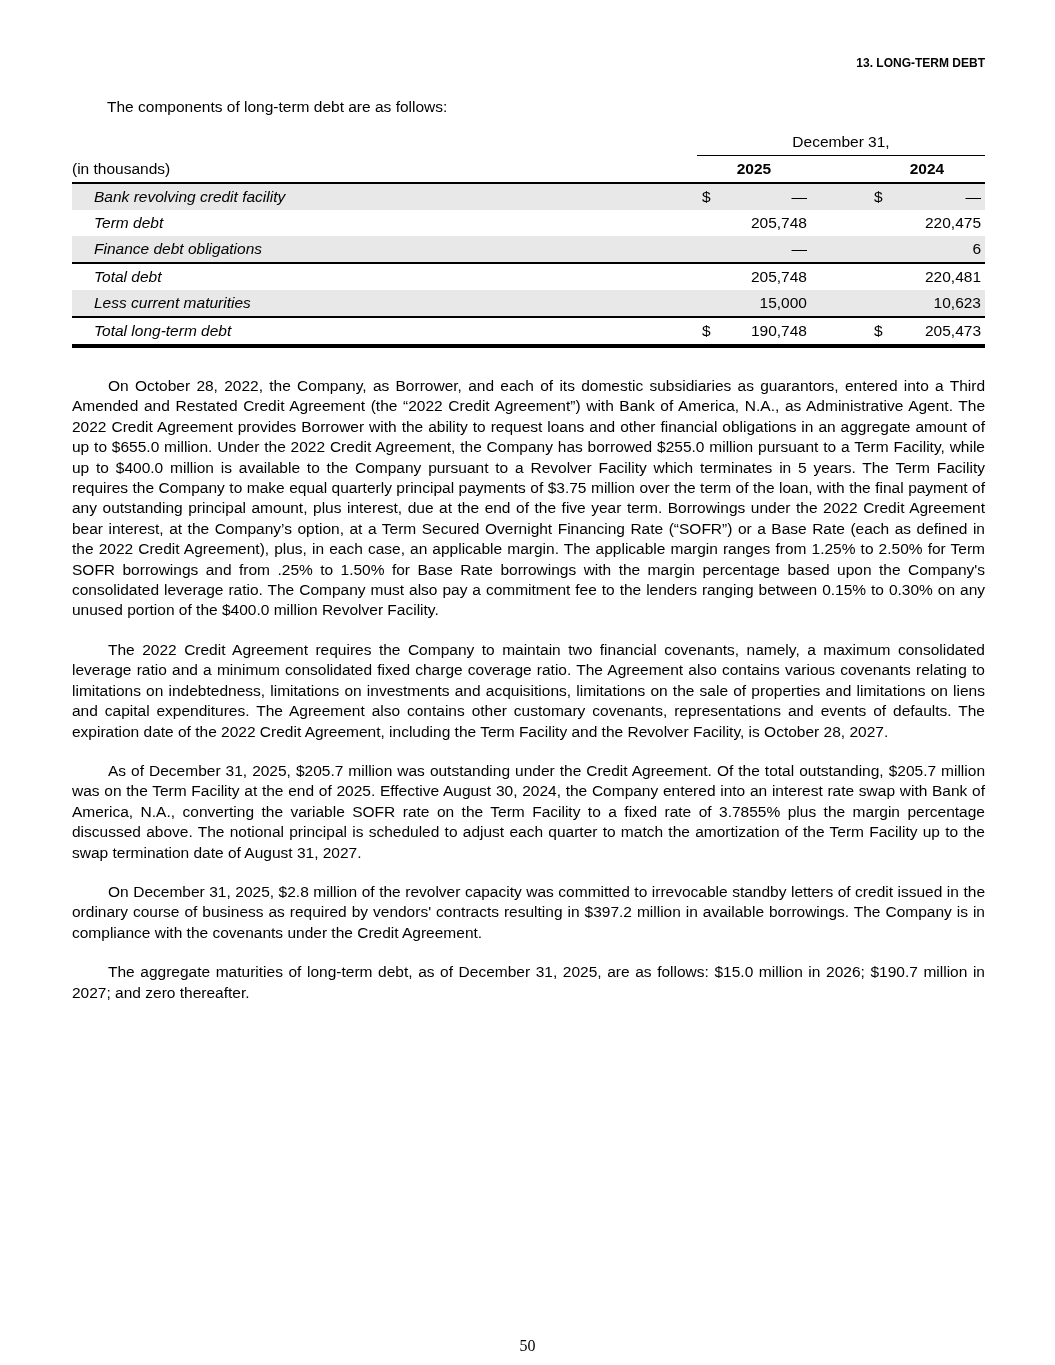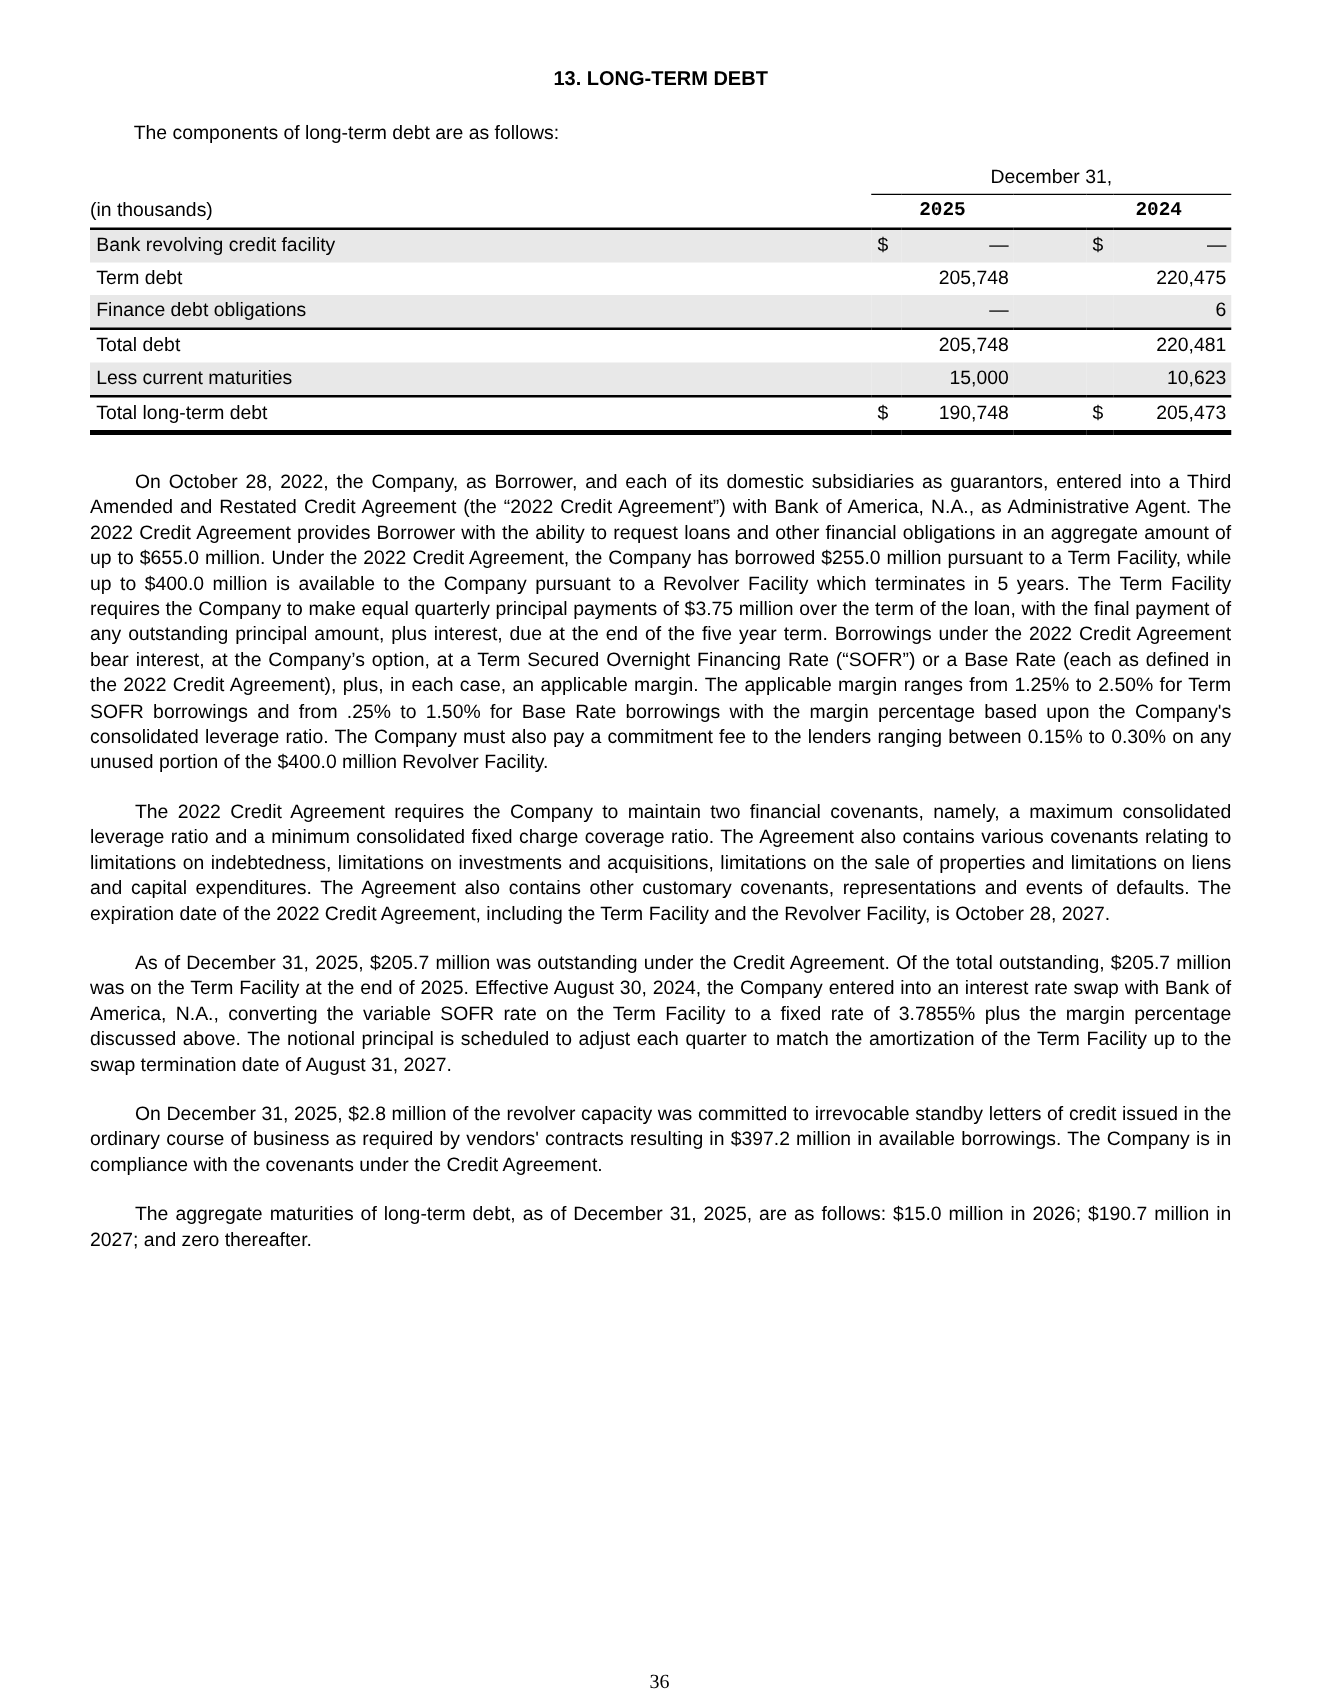--- a/index.html
+++ b/index.html
@@ -10,23 +10,23 @@
     background: #ffffff;
     color: #000000;
     font-family: "Liberation Sans", sans-serif;
     position: relative;
     overflow: hidden;
   }
   .page {
     padding: 54px 70px 0 72px;
   }
   .note-title {
-    text-align: center;
+    text-align: right;
     font-weight: bold;
-    font-size: 16px;
+    font-size: 12px;
     line-height: 19px;
     margin: 0 0 24px 0;
   }
   .intro {
     font-size: 15.5px;
     line-height: 19px;
     margin: 12px 0 13px 0;
     text-indent: 35px;
   }
   table.debt-table {
@@ -52,29 +52,28 @@
     font-weight: normal;
     border-bottom: 1px solid #000;
     padding-bottom: 3px;
   }
   tr.hdr-years td {
     border-bottom: 2.5px solid #000;
   }
   .year-cell {
     text-align: center;
     font-weight: bold;
-    font-family: Liberation Mono, monospace;
   }
   .in-thousands { text-align: left; }
 
   tr.shaded td { background: #e8e8e8; }
   tr.rule-top td { border-top: 2px solid #000; }
   tr.final td { border-bottom: 4px solid #000; }
 
-  td.lbl { padding-left: 5px; }
+  td.lbl { padding-left: 22px; font-style: italic; }
   td.usd { text-align: left; padding-left: 5px; }
   td.amt { text-align: right; padding-right: 4px; }
 
   .body-text { margin-top: 28px; }
   .body-text p {
     font-size: 15.5px;
     line-height: 20.4px;
     text-align: justify;
     text-indent: 36px;
     margin: 12px 0 19px 0;
@@ -173,13 +172,13 @@
   <div class="body-text">
     <p>On October 28, 2022, the Company, as Borrower, and each of its domestic subsidiaries as guarantors, entered into a Third Amended and Restated Credit Agreement (the “2022 Credit Agreement”) with Bank of America, N.A., as Administrative Agent. The 2022 Credit Agreement provides Borrower with the ability to request loans and other financial obligations in an aggregate amount of up to $655.0 million. Under the 2022 Credit Agreement, the Company has borrowed $255.0 million pursuant to a Term Facility, while up to $400.0 million is available to the Company pursuant to a Revolver Facility which terminates in 5 years. The Term Facility requires the Company to make equal quarterly principal payments of $3.75 million over the term of the loan, with the final payment of any outstanding principal amount, plus interest, due at the end of the five year term. Borrowings under the 2022 Credit Agreement bear interest, at the Company’s option, at a Term Secured Overnight Financing Rate (“SOFR”) or a Base Rate (each as defined in the 2022 Credit Agreement), plus, in each case, an applicable margin. The applicable margin ranges from 1.25% to 2.50% for Term SOFR borrowings and from .25% to 1.50% for Base Rate borrowings with the margin percentage based upon the Company's consolidated leverage ratio. The Company must also pay a commitment fee to the lenders ranging between 0.15% to 0.30% on any unused portion of the $400.0 million Revolver Facility.</p>
     <p>The 2022 Credit Agreement requires the Company to maintain two financial covenants, namely, a maximum consolidated leverage ratio and a minimum consolidated fixed charge coverage ratio. The Agreement also contains various covenants relating to limitations on indebtedness, limitations on investments and acquisitions, limitations on the sale of properties and limitations on liens and capital expenditures. The Agreement also contains other customary covenants, representations and events of defaults.  The expiration date of the 2022 Credit Agreement, including the Term Facility and the Revolver Facility, is October 28, 2027.</p>
     <p>As of December 31, 2025, $205.7 million was outstanding under the Credit Agreement. Of the total outstanding, $205.7 million was on the Term Facility at the end of 2025. Effective August 30, 2024, the Company entered into an interest rate swap with Bank of America, N.A., converting the variable SOFR rate on the Term Facility to a fixed rate of 3.7855% plus the margin percentage discussed above. The notional principal is scheduled to adjust each quarter to match the amortization of the Term Facility up to the swap termination date of August 31, 2027.</p>
     <p>On December 31, 2025, $2.8 million of the revolver capacity was committed to irrevocable standby letters of credit issued in the ordinary course of business as required by vendors' contracts resulting in $397.2 million in available borrowings. The Company is in compliance with the covenants under the Credit Agreement.</p>
     <p>The aggregate maturities of long-term debt, as of December 31, 2025, are as follows: $15.0 million in 2026; $190.7 million in 2027; and zero thereafter.</p>
   </div>
 
 </div>
 
-<div class="page-number">36</div>
+<div class="page-number">50</div>
 
 </body></html>

